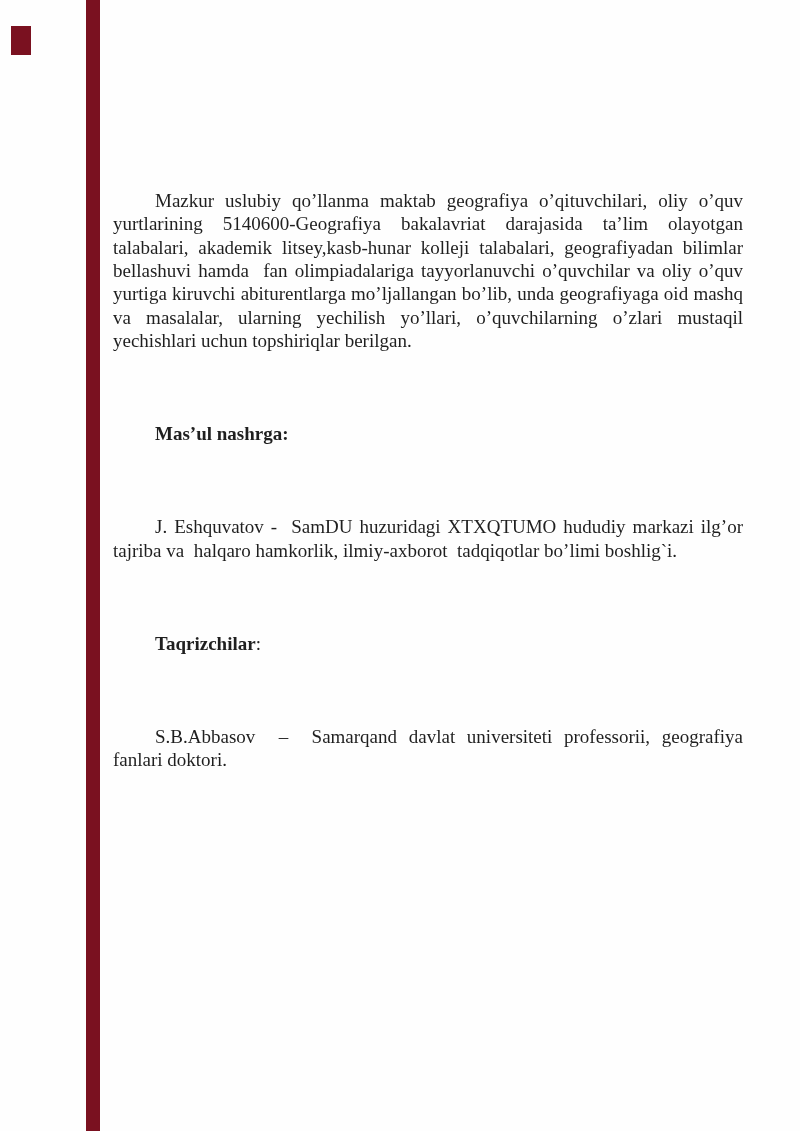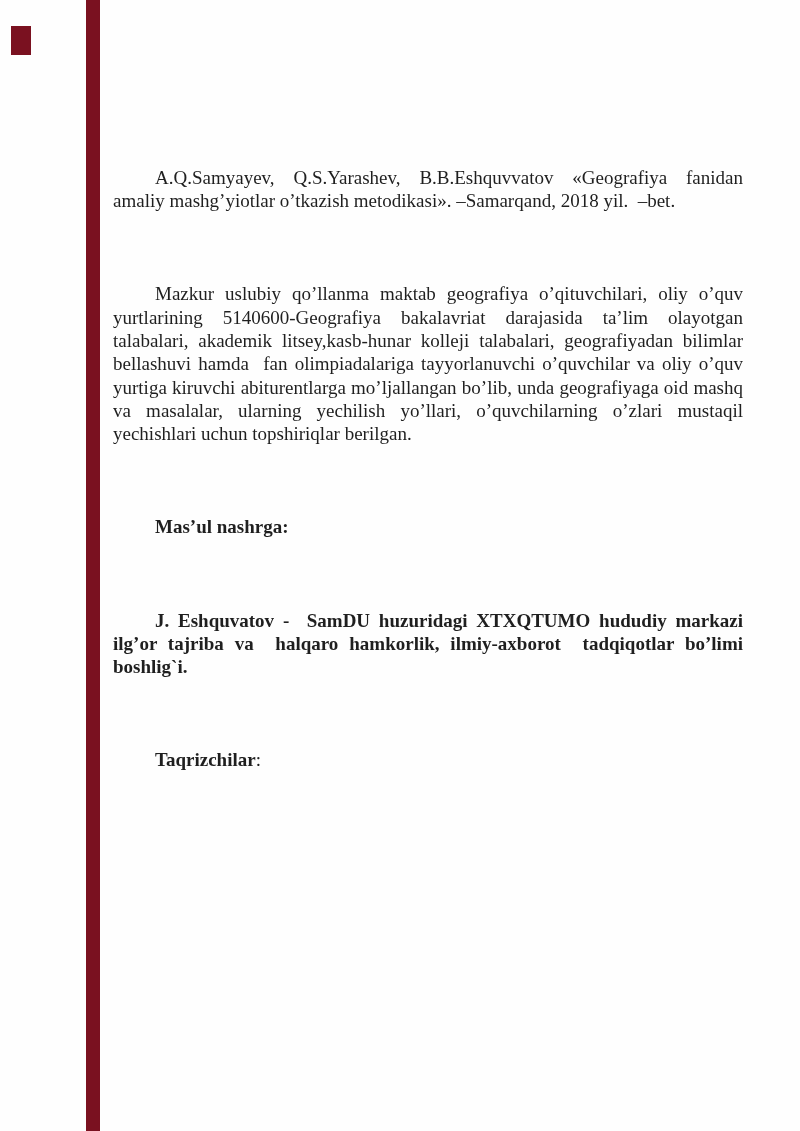--- a/index.html
+++ b/index.html
@@ -36,44 +36,44 @@
     font-size: 19px;
     line-height: 23.3px;
     text-align: justify;
     white-space: pre-wrap;
   }
   .text-column p { margin: 0; }
   p.indent { text-indent: 42px; }
   .citation { margin-top: 0; }
   .annotation { margin-top: 59px; }
   .editor-heading { margin-top: 55px; font-weight: bold; }
-  .editor-text { margin-top: 0; font-weight: bold; }
+  .editor-text { margin-top: 0; }
   .reviewers-heading { margin-top: 84px; }
   .reviewers-heading .bold-part { font-weight: bold; }
   .reviewer-1 { margin-top: 19px; }
   .reviewer-2 { margin-top: 0; }
   .approval { margin-top: 214px; }
   .approval .bold-period { font-weight: bold; }
 </style>
 </head>
 <body>
 
 <div class="scan-mark"></div>
 <div class="binding-bar"></div>
 
 <div class="text-column">
 
-  <p class="citation indent">A.Q.Samyayev, Q.S.Yarashev, B.B.Eshquvvatov «Geografiya fanidan amaliy mashg’yiotlar o’tkazish metodikasi». –Samarqand, 2018 yil.  –bet.</p>
 
   <p class="annotation indent">Mazkur uslubiy qo’llanma maktab geografiya o’qituvchilari, oliy o’quv yurtlarining 5140600-Geografiya bakalavriat darajasida ta’lim olayotgan talabalari, akademik litsey,kasb-hunar kolleji talabalari, geografiyadan bilimlar bellashuvi hamda  fan olimpiadalariga tayyorlanuvchi o’quvchilar va oliy o’quv yurtiga kiruvchi abiturentlarga mo’ljallangan bo’lib, unda geografiyaga oid mashq va masalalar, ularning yechilish yo’llari, o’quvchilarning o’zlari mustaqil yechishlari uchun topshiriqlar berilgan.</p>
 
   <p class="editor-heading indent">Mas’ul nashrga:</p>
 
   <p class="editor-text indent">J. Eshquvatov -  SamDU huzuridagi XTXQTUMO hududiy markazi ilg’or tajriba va  halqaro hamkorlik, ilmiy-axborot  tadqiqotlar bo’limi boshlig`i.</p>
 
   <p class="reviewers-heading indent"><span class="bold-part">Taqrizchilar</span><span>:</span></p>
 
+  <p class="reviewer-1 indent">S.B.Abbasov  –  Samarqand davlat universiteti professorii, geografiya  fanlari doktori.</p>
 
 
 
   
 
 </div>
 
 </body></html>

